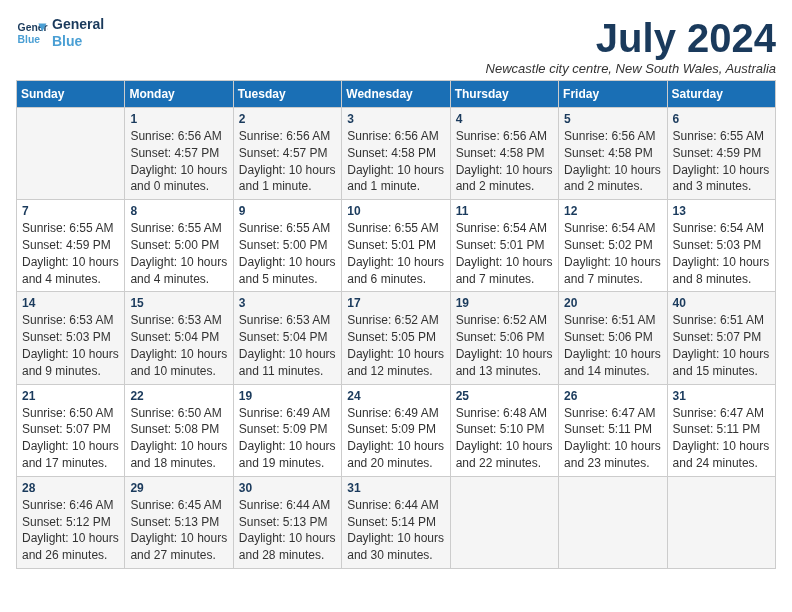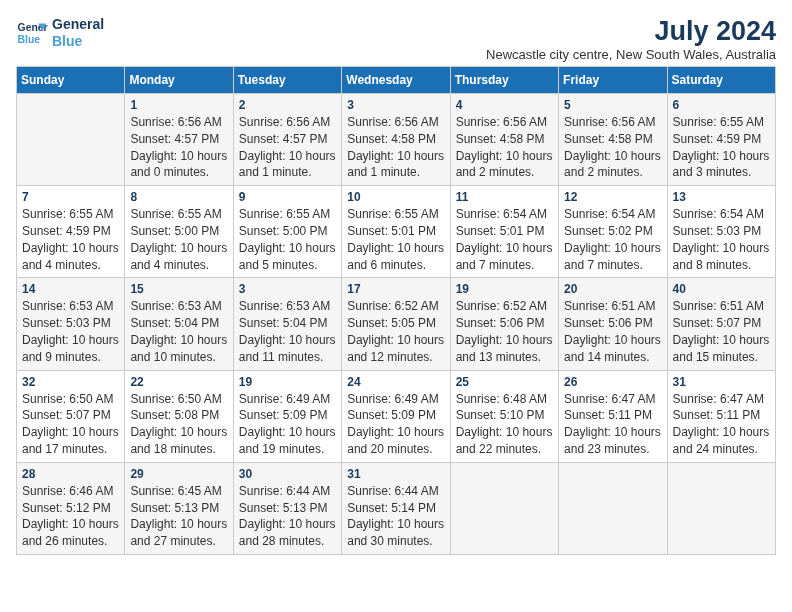--- a/index.html
+++ b/index.html
@@ -31,27 +31,28 @@
       color: #4a9fd4;
     }
     .logo-icon {
       width: 32px;
       height: 32px;
     }
     .title-block {
       text-align: right;
     }
     .month-title {
-      font-size: 27px;
+      font-size: 40px;
       font-weight: bold;
       color: #1a3a5c;
     }
     .location {
       font-size: 13px;
       color: #333;
+      font-style: italic;
     }
     table {
       width: 100%;
       border-collapse: collapse;
       font-size: 11px;
       padding-left: 8px;
     }
     thead tr th {
       background: #1a6fb5;
       color: #fff;
@@ -204,21 +205,21 @@
           <div class="day-num">20</div>
           <div class="day-info">Sunrise: 6:51 AM<br>Sunset: 5:06 PM<br>Daylight: 10 hours<br>and 14 minutes.</div>
         </td>
         <td>
           <div class="day-num">40</div>
           <div class="day-info">Sunrise: 6:51 AM<br>Sunset: 5:07 PM<br>Daylight: 10 hours<br>and 15 minutes.</div>
         </td>
       </tr>
       <tr>
         <td>
-          <div class="day-num">32</div>
+          <div class="day-num">21</div>
           <div class="day-info">Sunrise: 6:50 AM<br>Sunset: 5:07 PM<br>Daylight: 10 hours<br>and 17 minutes.</div>
         </td>
         <td>
           <div class="day-num">22</div>
           <div class="day-info">Sunrise: 6:50 AM<br>Sunset: 5:08 PM<br>Daylight: 10 hours<br>and 18 minutes.</div>
         </td>
         <td>
           <div class="day-num">19</div>
           <div class="day-info">Sunrise: 6:49 AM<br>Sunset: 5:09 PM<br>Daylight: 10 hours<br>and 19 minutes.</div>
         </td>

